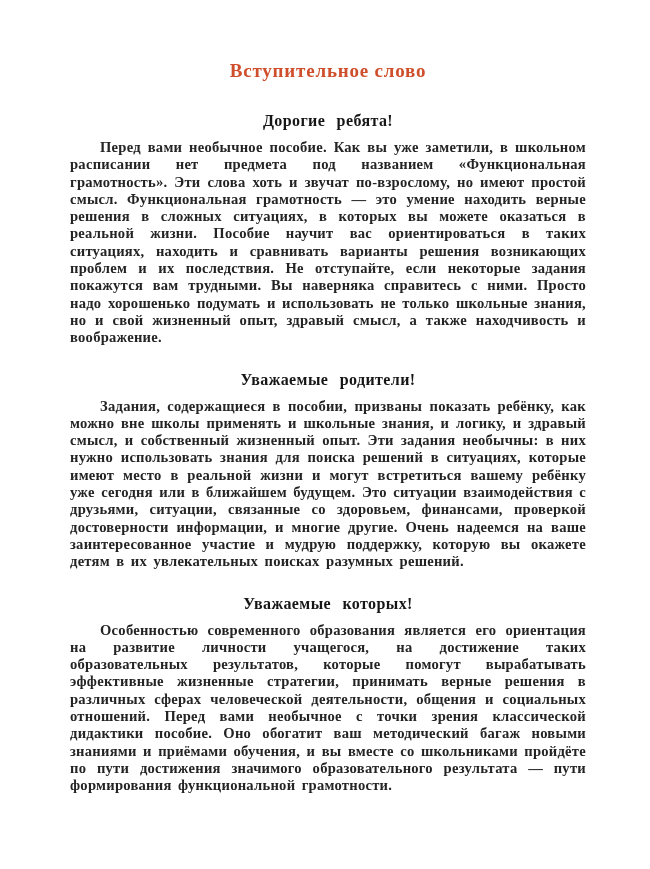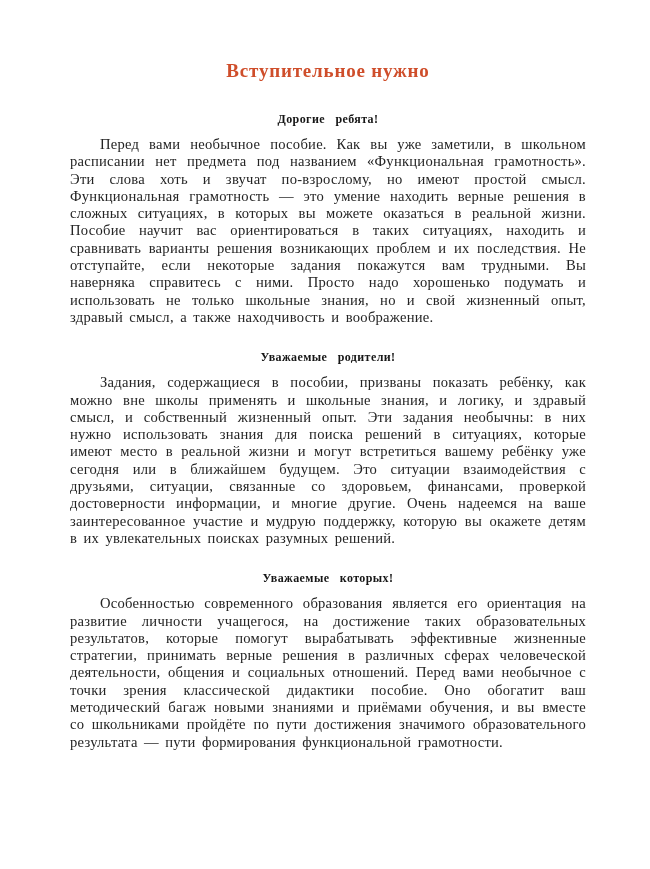--- a/index.html
+++ b/index.html
@@ -31,43 +31,44 @@
   }
   .section {
     margin: 0;
   }
   .section + .section {
     margin-top: 2px;
   }
   .section-heading {
     margin: 24px 0 9px 0;
     text-align: center;
-    font-size: 12px;
+    font-size: 16px;
     font-weight: bold;
     color: #161616;
     letter-spacing: 0.4px;
     word-spacing: 7px;
   }
   .section-paragraph {
     margin: 0;
     font-size: 14.6px;
     line-height: 17.3px;
     text-align: justify;
     text-indent: 30px;
     letter-spacing: 0.25px;
     word-spacing: 2.5px;
     color: #242424;
+    font-weight: bold;
   }
 </style>
 </head>
 <body>
 
 <div class="page">
 
-  <h1 class="book-title">Вступительное нужно</h1>
+  <h1 class="book-title">Вступительное слово</h1>
 
   <div class="section">
     <h2 class="section-heading">Дорогие ребята!</h2>
     <p class="section-paragraph">Перед вами необычное пособие. Как вы уже заметили, в школьном расписании нет предмета под названием «Функциональная грамотность». Эти слова хоть и звучат по-взрослому, но имеют простой смысл. Функциональная грамотность — это умение находить верные решения в сложных ситуациях, в которых вы можете оказаться в реальной жизни. Пособие научит вас ориентироваться в таких ситуациях, находить и сравнивать варианты решения возникающих проблем и их последствия. Не отступайте, если некоторые задания покажутся вам трудными. Вы наверняка справитесь с ними. Просто надо хорошенько подумать и использовать не только школьные знания, но и свой жизненный опыт, здравый смысл, а также находчивость и воображение.</p>
   </div>
 
   <div class="section">
     <h2 class="section-heading">Уважаемые родители!</h2>
     <p class="section-paragraph">Задания, содержащиеся в пособии, призваны показать ребёнку, как можно вне школы применять и школьные знания, и логику, и здравый смысл, и собственный жизненный опыт. Эти задания необычны: в них нужно использовать знания для поиска решений в ситуациях, которые имеют место в реальной жизни и могут встретиться вашему ребёнку уже сегодня или в ближайшем будущем. Это ситуации взаимодействия с друзьями, ситуации, связанные со здоровьем, финансами, проверкой достоверности информации, и многие другие. Очень надеемся на ваше заинтересованное участие и мудрую поддержку, которую вы окажете детям в их увлекательных поисках разумных решений.</p>
   </div>

